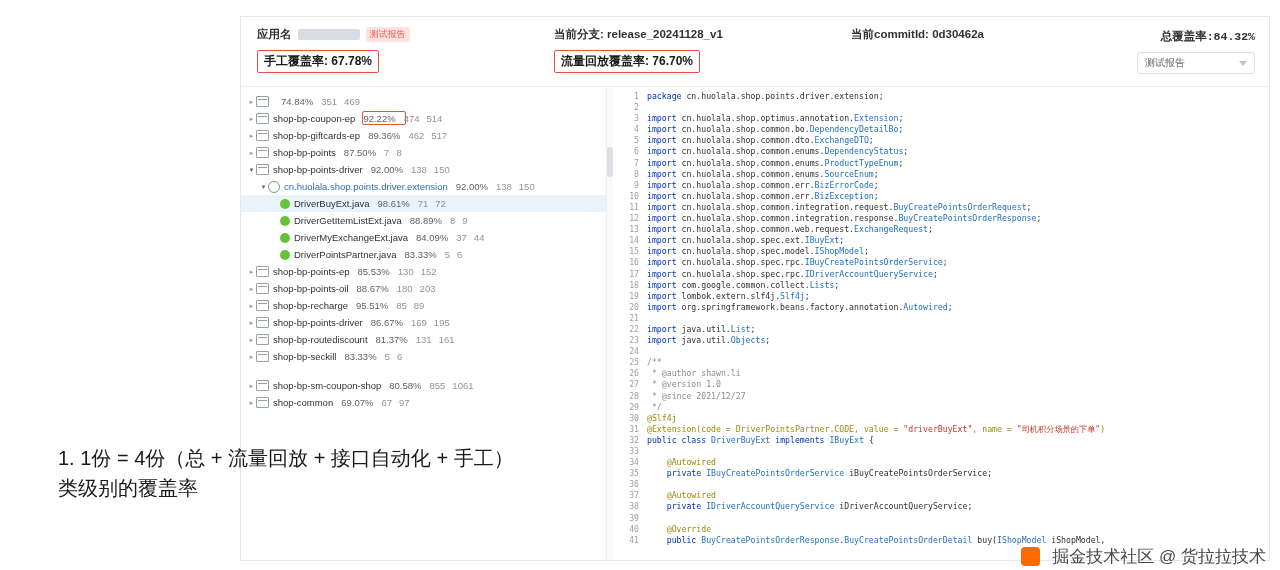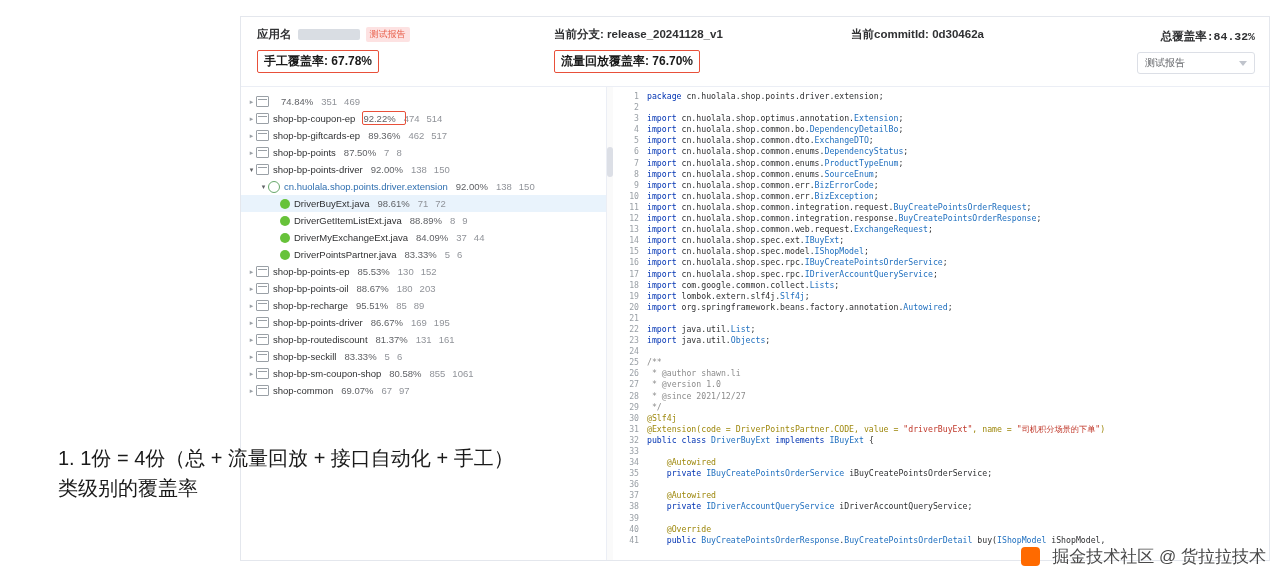--- a/index.html
+++ b/index.html
@@ -428,21 +428,21 @@
           <span class="n2">161</span>
         </div>
         <div class="tree-row" style="padding-left: 6px;">
           <span class="arrow">▸</span>
           <span class="folder-icon"></span>
           <span class="node-name cls">shop-bp-seckill</span>
           <span class="pct">83.33%</span>
           <span class="n1">5</span>
           <span class="n2">6</span>
         </div>
-        <div class="tree-row" style="padding-left: 6px;">
+        <div class="tree-row" style="padding-left: 6px; margin-top: 12px;">
           <span class="arrow">▸</span>
           <span class="folder-icon"></span>
           <span class="node-name cls">shop-bp-sm-coupon-shop</span>
           <span class="pct">80.58%</span>
           <span class="n1">855</span>
           <span class="n2">1061</span>
         </div>
         <div class="tree-row" style="padding-left: 6px;">
           <span class="arrow">▸</span>
           <span class="folder-icon"></span>

